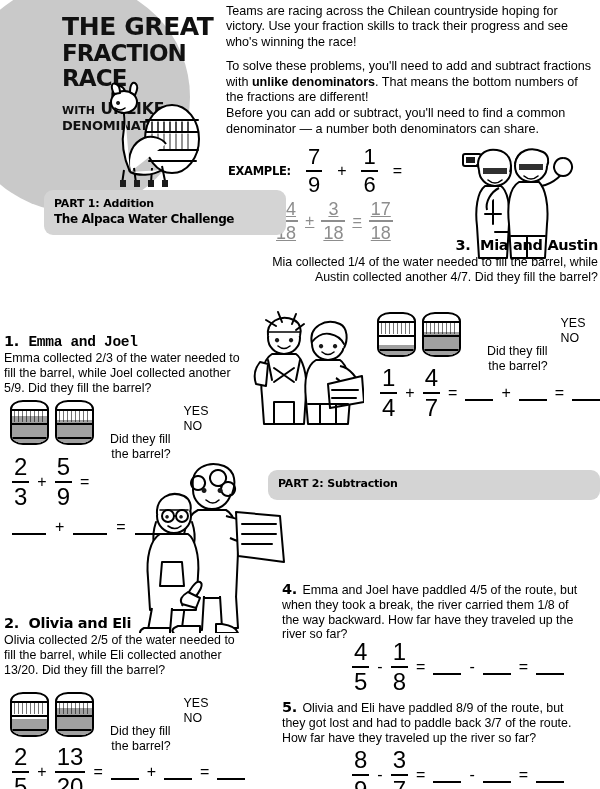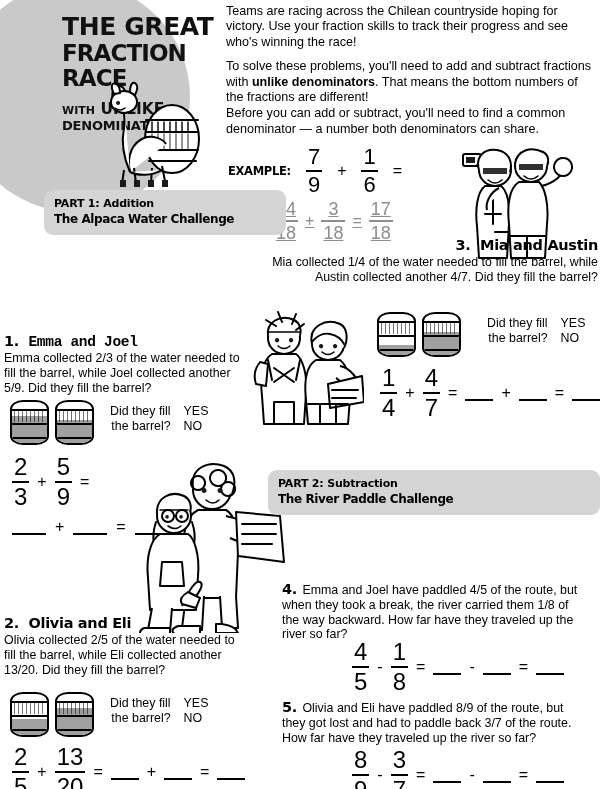--- a/index.html
+++ b/index.html
@@ -51,21 +51,21 @@
                 letter-spacing:-0.2px;margin-bottom:2px;}
   .panel-title{font-family:"DejaVu Sans",sans-serif;font-weight:bold;font-size:12px;
                letter-spacing:-0.4px;margin-bottom:1px;}
   .panel-body{font-size:12.4px;line-height:14.6px;}
 
   
   .q-num{font-family:"DejaVu Sans",sans-serif;font-weight:bold;font-size:14.5px;
          letter-spacing:-0.3px;}
   .q-text{font-size:12.4px;line-height:14.8px;margin-top:1px;}
   .yesno{font-size:12.4px;line-height:15px;display:flex;gap:13px;}
-  .yesno .lbl{text-align:right;}
+  .yesno .lbl{text-align:right;margin-top:28px;}
   .yesno .ans{font-weight:normal;}
 
   
   .barrels{display:flex;gap:6px;}
   .barrel{position:relative;width:39px;height:45px;}
   .barrel .body{position:absolute;inset:0;border:2.4px solid #000;border-radius:13px/9px;
                 background:#fff;overflow:hidden;}
   .barrel .fill{position:absolute;left:0;right:0;bottom:0;background:#a0a0a0;}
   .barrel .hoop{position:absolute;left:0;right:0;height:2.2px;background:#000;}
   .barrel .staves{position:absolute;left:2px;right:2px;height:11px;
@@ -420,21 +420,20 @@
   <path class="ink-f" d="M64 54 C54 60 52 76 54 94 L56 118 L96 118 L98 92 C100 74 94 58 88 54Z"></path>
   <path class="ink-f" d="M88 60 C98 62 106 72 108 82 L96 88 C92 80 88 74 84 72"></path>
   <path class="ink-f" d="M76 78 L110 70 L112 96 L78 102Z"></path>
   <path class="ink" d="M80 84 h26 M80 92 h24"></path>
   <path class="ink" d="M56 98 h40 M68 98 v20 M84 98 v20"></path>
 </svg>
 </div>
 
 <div class="abs panel" style="left:268px;top:470px;width:312px;">
   <div class="panel-kicker">PART 2: Subtraction</div>
-  <div class="panel-title">The River Paddle Challenge</div>
 </div>
 
 <div class="abs" style="left:282px;top:582px;width:306px;">
   <div class="q-text" style="margin:0;">
     <span class="q-num">4.</span>
     <span style="margin-left:2px;">Emma and Joel have paddled 4/5 of the route, but when they took a break, the river carried them 1/8 of the way backward. How far have they traveled up the river so far?</span>
   </div>
 </div>
 
 <div class="abs eq" style="left:352px;top:640px;gap:8px;">

